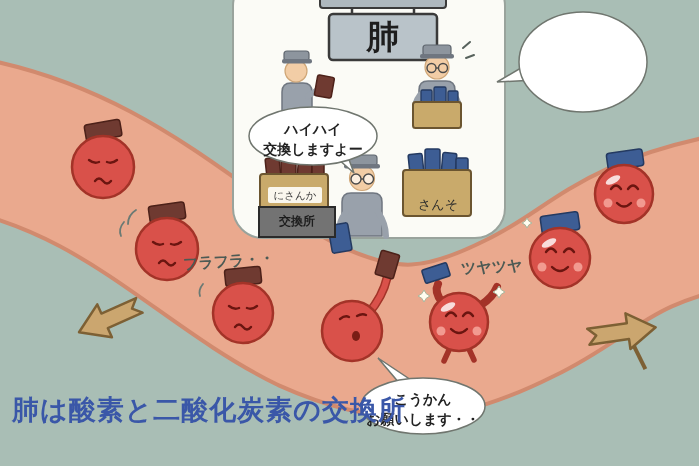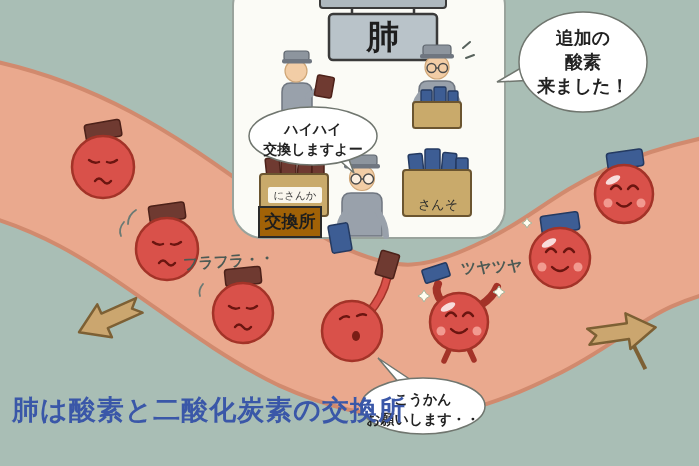--- a/index.html
+++ b/index.html
@@ -11,21 +11,21 @@
     font-family:"DejaVu Sans","Liberation Sans",sans-serif;
   }
   #stage svg{position:absolute;left:0;top:0;}
   .t{position:absolute;color:#262626;}
   .pre{white-space:pre-line;}
   #sign-hai{left:329px;top:14px;width:108px;height:46px;font-size:33px;font-weight:800;text-align:center;line-height:46px;color:#1d1d1d;}
   #bubble1-text{left:518px;top:26px;width:130px;font-size:18px;font-weight:700;text-align:center;line-height:1.32;color:#222;}
   #bubble2-text{left:249px;top:120px;width:128px;font-size:14px;font-weight:700;text-align:center;line-height:1.4;color:#222;}
   #bubble3-text{left:361px;top:390px;width:124px;font-size:14px;font-weight:700;text-align:center;line-height:1.4;color:#222;}
   #nisanka{left:268px;top:187px;width:54px;height:16px;background:#faf7ee;border-radius:2px;font-size:10.5px;text-align:center;line-height:16px;color:#3a3a3a;}
-  #koukanjo{left:258px;top:206px;width:64px;height:32px;background:#a16207;border:2.5px solid #2a2a2a;box-sizing:border-box;font-size:17px;font-weight:800;text-align:center;line-height:26px;color:#1d1d1d;}
+  #koukanjo{left:258px;top:206px;width:78px;height:32px;background:#737373;border:2.5px solid #2a2a2a;box-sizing:border-box;font-size:12px;font-weight:800;text-align:center;line-height:26px;color:#1d1d1d;}
   #sanso{left:410px;top:196px;width:56px;font-size:13px;font-weight:400;text-align:center;color:#2b2b2b;}
   #dizzy{left:183px;top:252px;font-size:15px;font-weight:700;color:#4d5a54;transform:rotate(-4deg);}
   #shiny{left:461px;top:258px;font-size:15px;font-weight:700;color:#4d5a54;transform:rotate(-3deg);}
   #main-title{left:12px;top:392px;font-size:27px;font-weight:800;color:#3a57a8;letter-spacing:1px;}
 </style>
 </head>
 <body>
 
 <div id="stage">
 
@@ -189,23 +189,20 @@
     <path d="M 330 152 L 354 173 L 345 149 Z" fill="#ffffff" stroke="#70766f" stroke-width="1.5"></path>
     <ellipse cx="313" cy="136" rx="64" ry="29" fill="#ffffff" stroke="#70766f" stroke-width="1.5"></ellipse>
   </g>
   <g>
     <path d="M 400 384 L 378 358 L 414 382 Z" fill="#ffffff" stroke="#70766f" stroke-width="1.5"></path>
     <ellipse cx="423" cy="406" rx="62" ry="28" fill="#ffffff" stroke="#70766f" stroke-width="1.5"></ellipse>
   </g>
 </svg>
 
 <div class="t" id="sign-hai">肺</div>
-<div class="t pre" id="bubble1-text">追加の
-酸素
-来ました！</div>
 <div class="t pre" id="bubble3-text">こうかん
 お願いします・・</div>
 <div class="t pre" id="bubble2-text">ハイハイ
 交換しますよー</div>
 <div class="t" id="nisanka">にさんか</div>
 <div class="t" id="koukanjo">交換所</div>
 <div class="t" id="sanso">さんそ</div>
 <div class="t" id="dizzy">フラフラ・・</div>
 <div class="t" id="shiny">ツヤツヤ</div>
 <div class="t" id="main-title">肺は酸素と二酸化炭素の交換所</div>

